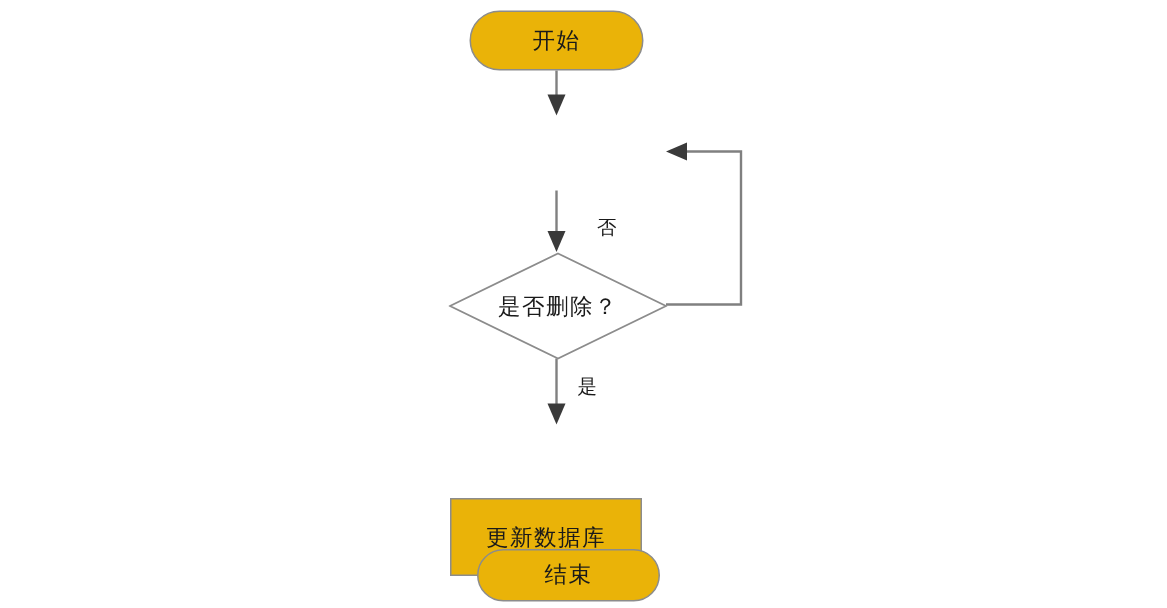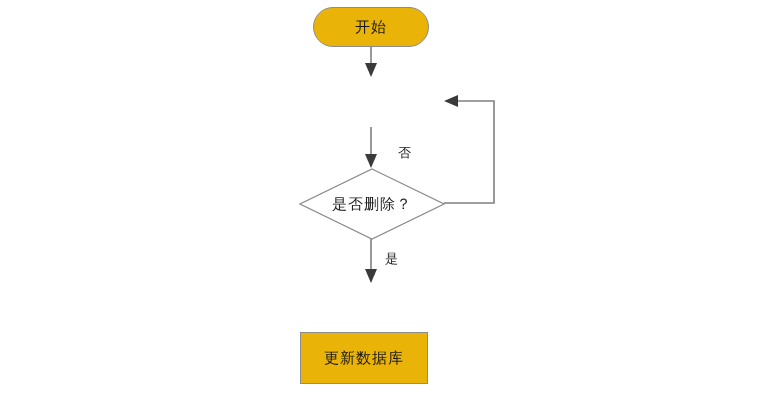--- a/index.html
+++ b/index.html
@@ -120,18 +120,21 @@
     <svg width="146" height="72" viewBox="0 0 146 72">
       <polygon points="73,1 145,36 73,71 1,36" fill="#ffffff" stroke="#8c8c8c" stroke-width="1.2"></polygon>
     </svg>
     <span class="diamond-label">是否删除？</span>
   </div>
 
   <div class="node process" style="left:300px; top:284px; width:128px; height:52px;margin-top:48px;">
     <span>更新数据库</span>
   </div>
 
+  <div class="node terminator" style="left:318px; top:366px; width:122px; height:35px;">
+    <span>结束</span>
+  </div>
 
   <span class="edge-label" style="left:398px; top:146px;">否</span>
 
   <span class="edge-label" style="left:385px; top:252px;">是</span>
 
 </div>
 
 </body></html>

